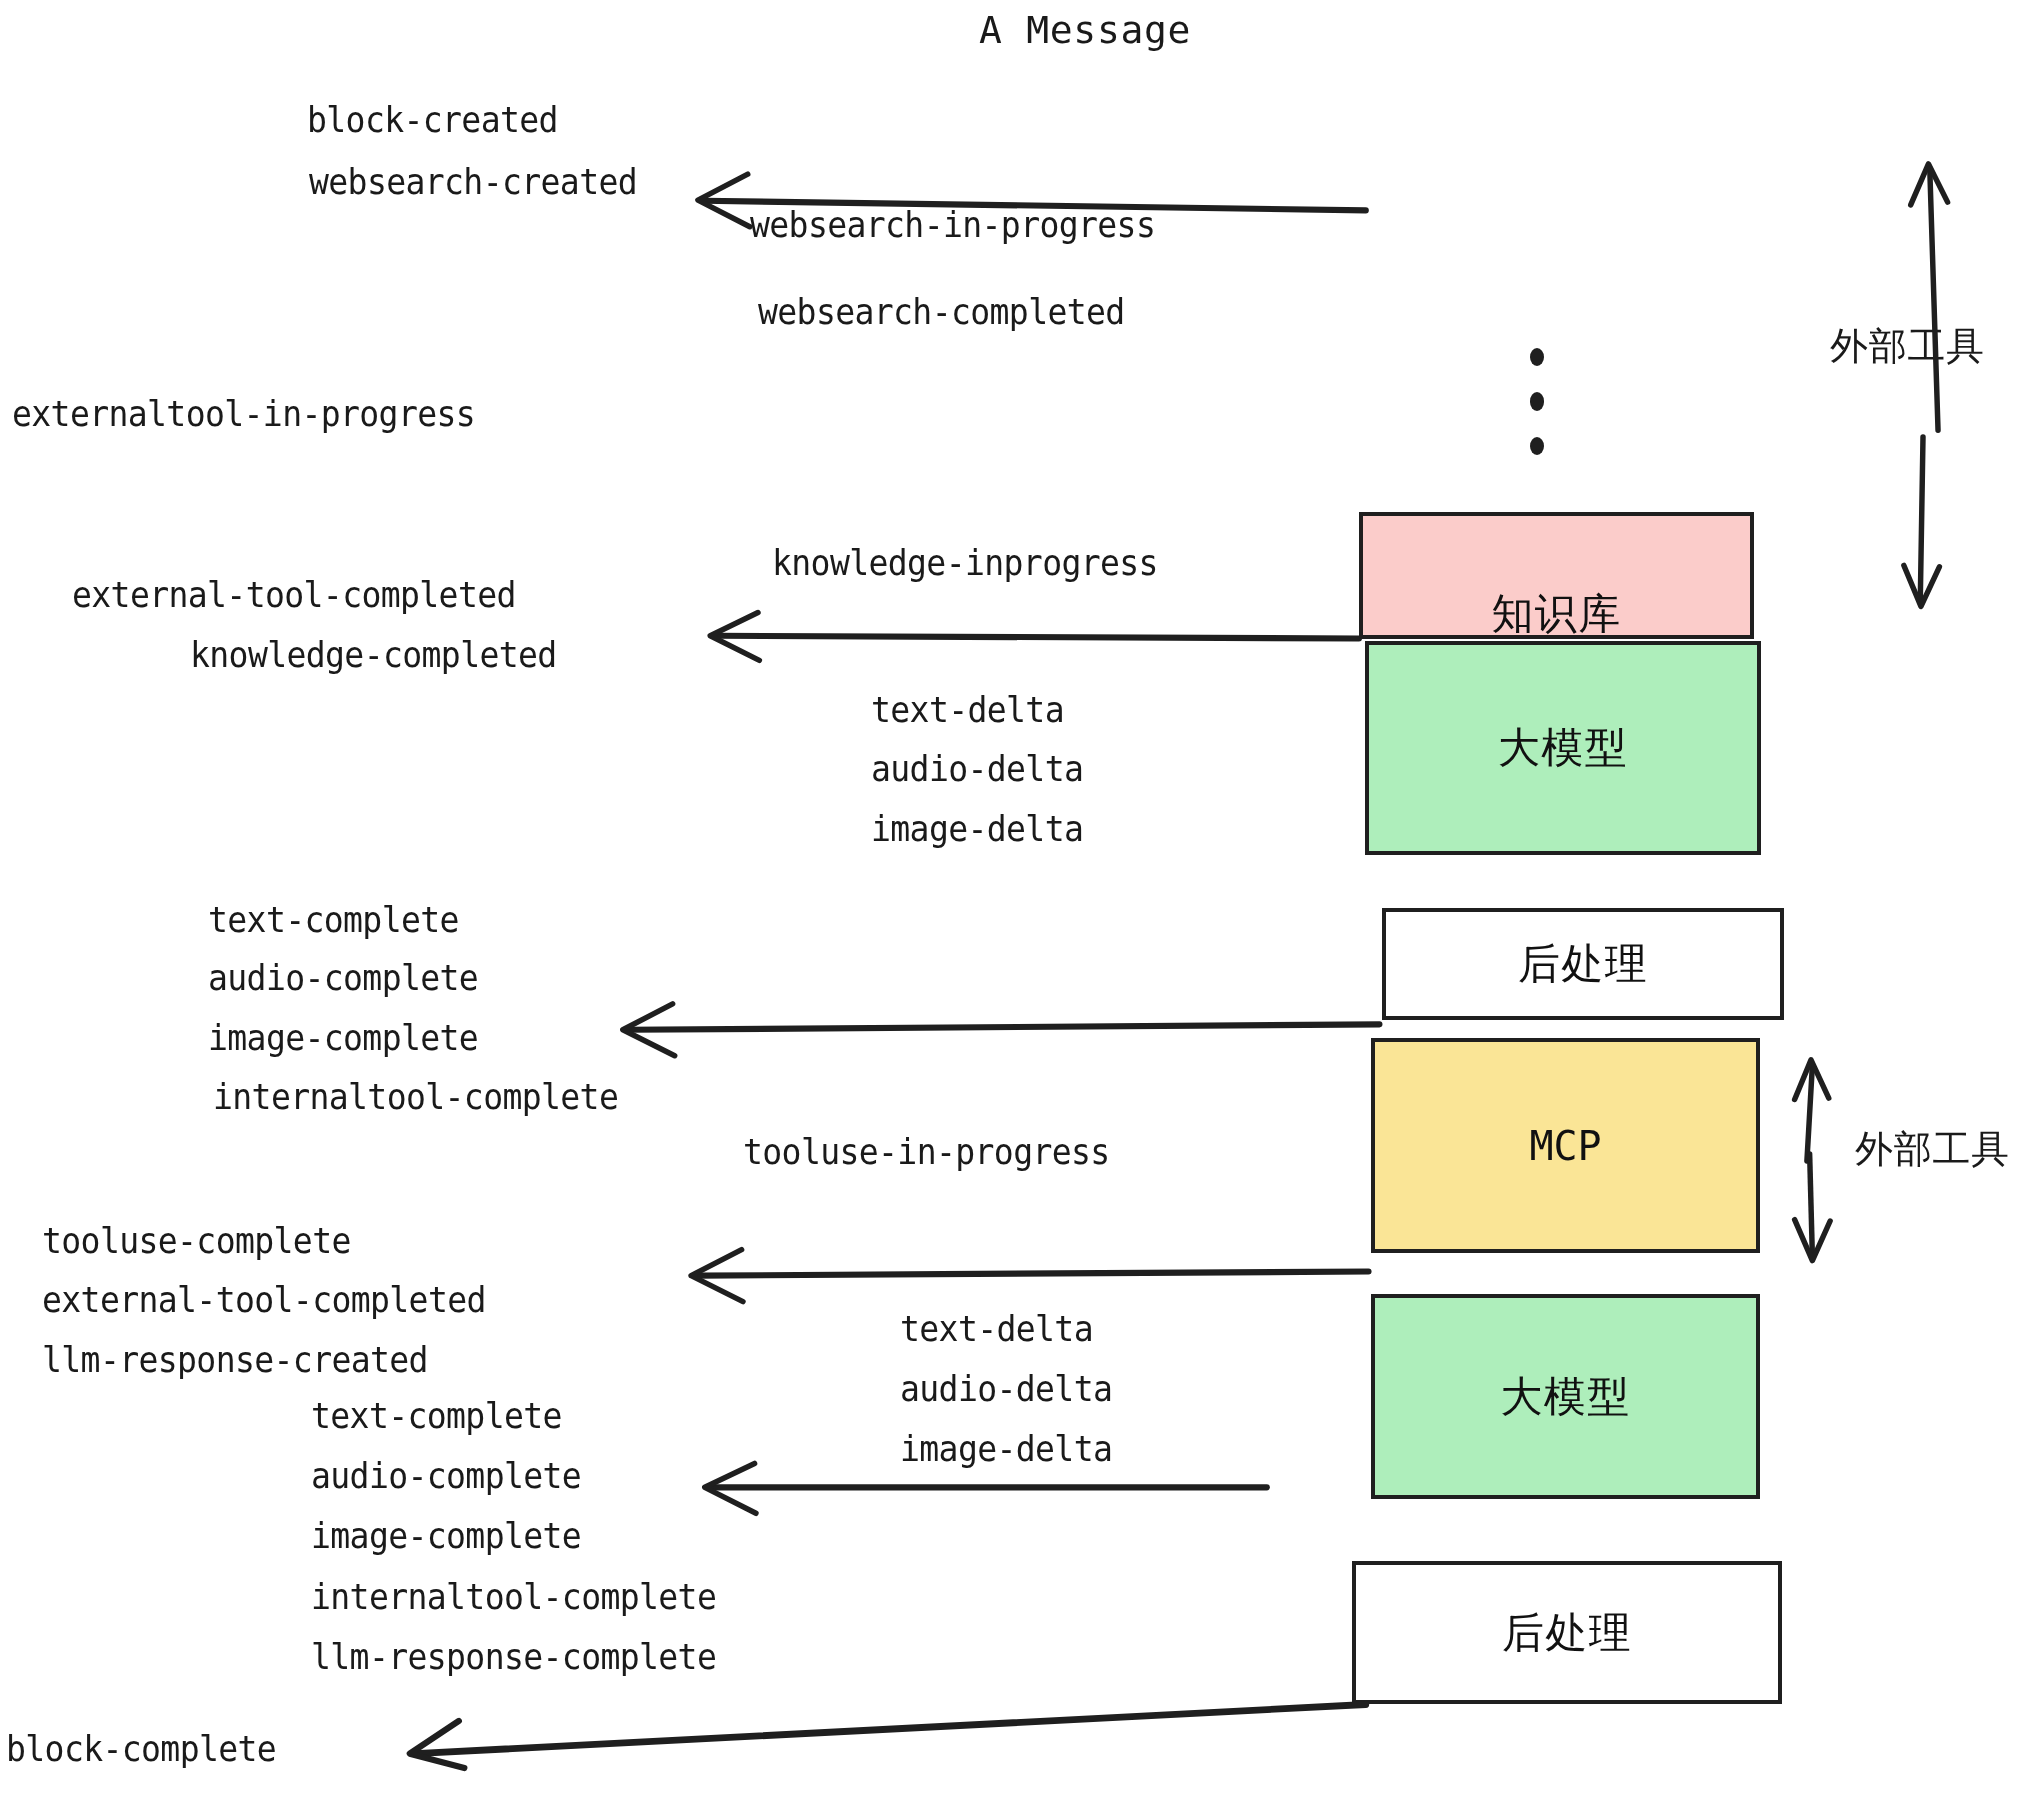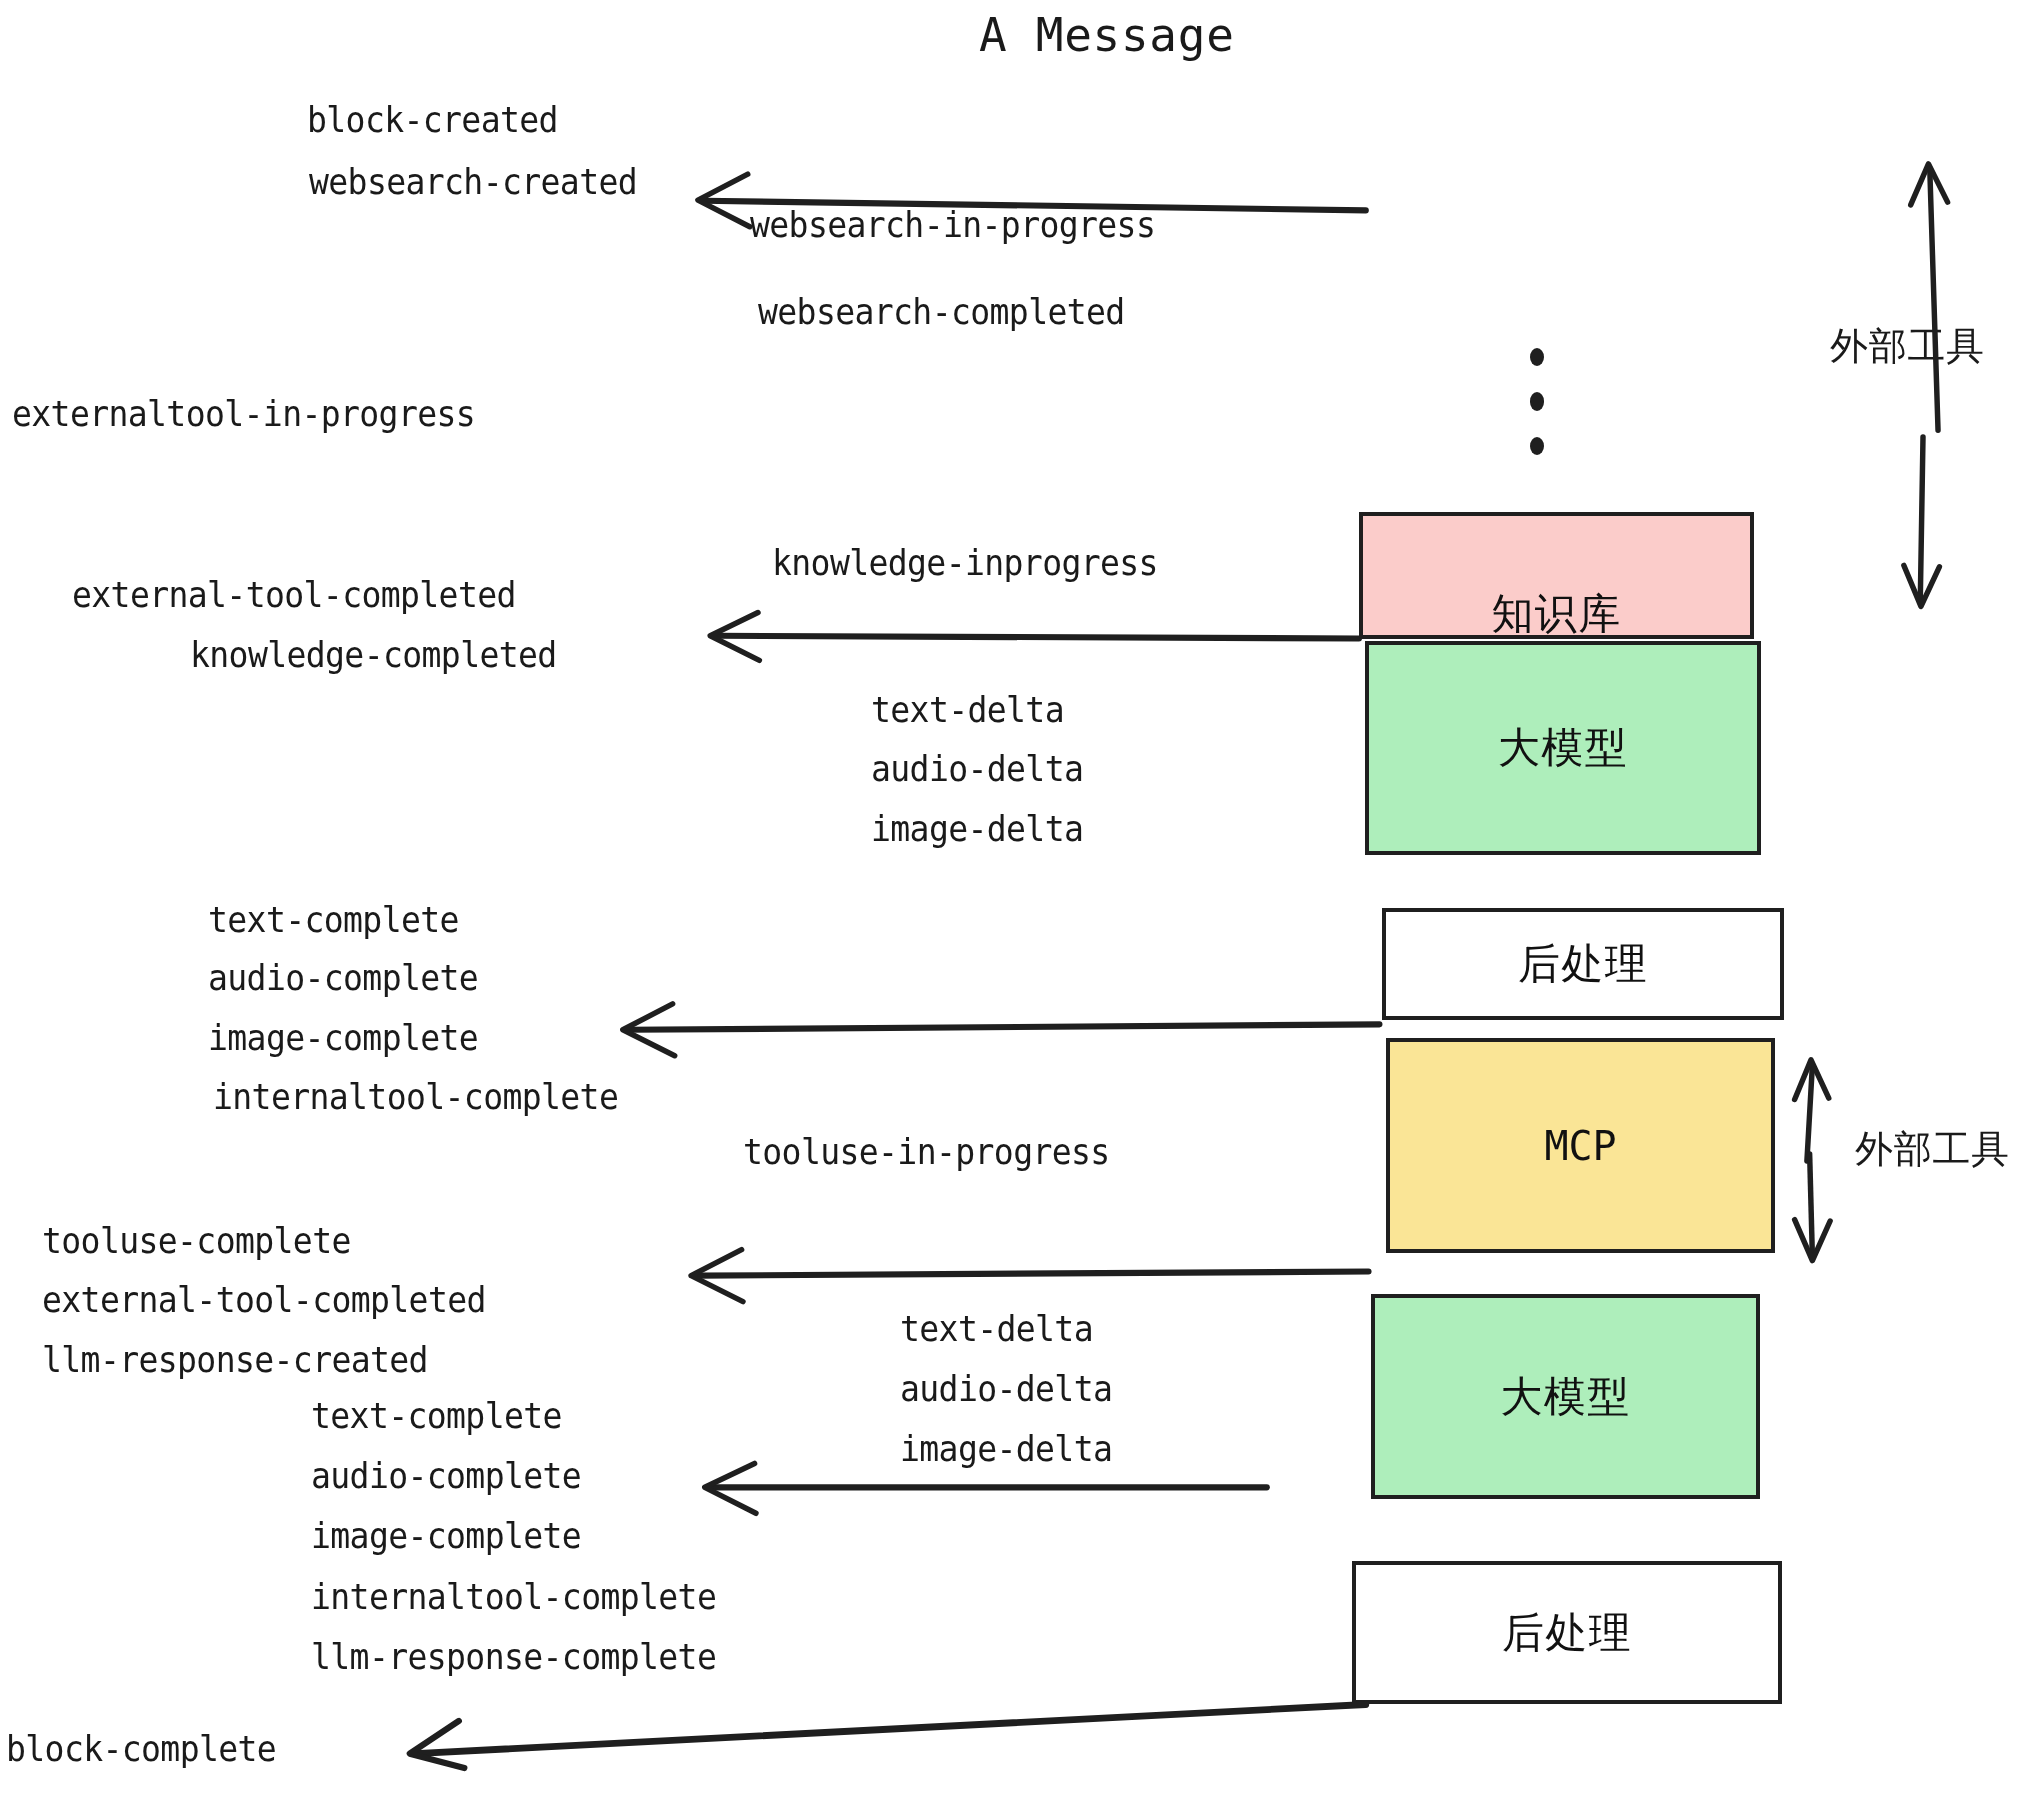--- a/index.html
+++ b/index.html
@@ -17,21 +17,21 @@
     line-height:1;
     color:#1a1a1a;
     white-space:pre;
     letter-spacing:-0.7px;
     transform:scaleX(0.92);
     transform-origin:left center;
   }
   .title{
     position:absolute;
     font-family:"DejaVu Sans Mono","Liberation Mono",monospace;
-    font-size:46px;
+    font-size:38px;
     color:#1a1a1a;
     white-space:pre;
     letter-spacing:0.7px;
   }
 
   
   .box{
     position:absolute;
     border:4.1px solid #1f1f1f;
     box-sizing:border-box;
@@ -86,21 +86,21 @@
   </div>
 
   <div class="box" style="left:1365px;top:641px;width:396px;height:214px;background:#aeeebb;">
     <span class="lbl">大模型</span>
   </div>
 
   <div class="box" style="left:1382px;top:908px;width:402px;height:112px;background:#ffffff;">
     <span class="lbl">后处理</span>
   </div>
 
-  <div class="box mcp" style="left:1371px;top:1038px;width:389px;height:215px;background:#fae596;margin-left:15px;">
+  <div class="box mcp" style="left:1371px;top:1038px;width:389px;height:215px;background:#fae596;">
     <span class="lbl">MCP</span>
   </div>
 
   <div class="box" style="left:1371px;top:1294px;width:389px;height:205px;background:#aeeebb;">
     <span class="lbl">大模型</span>
   </div>
 
   <div class="box" style="left:1352px;top:1561px;width:430px;height:143px;background:#ffffff;">
     <span class="lbl">后处理</span>
   </div>

